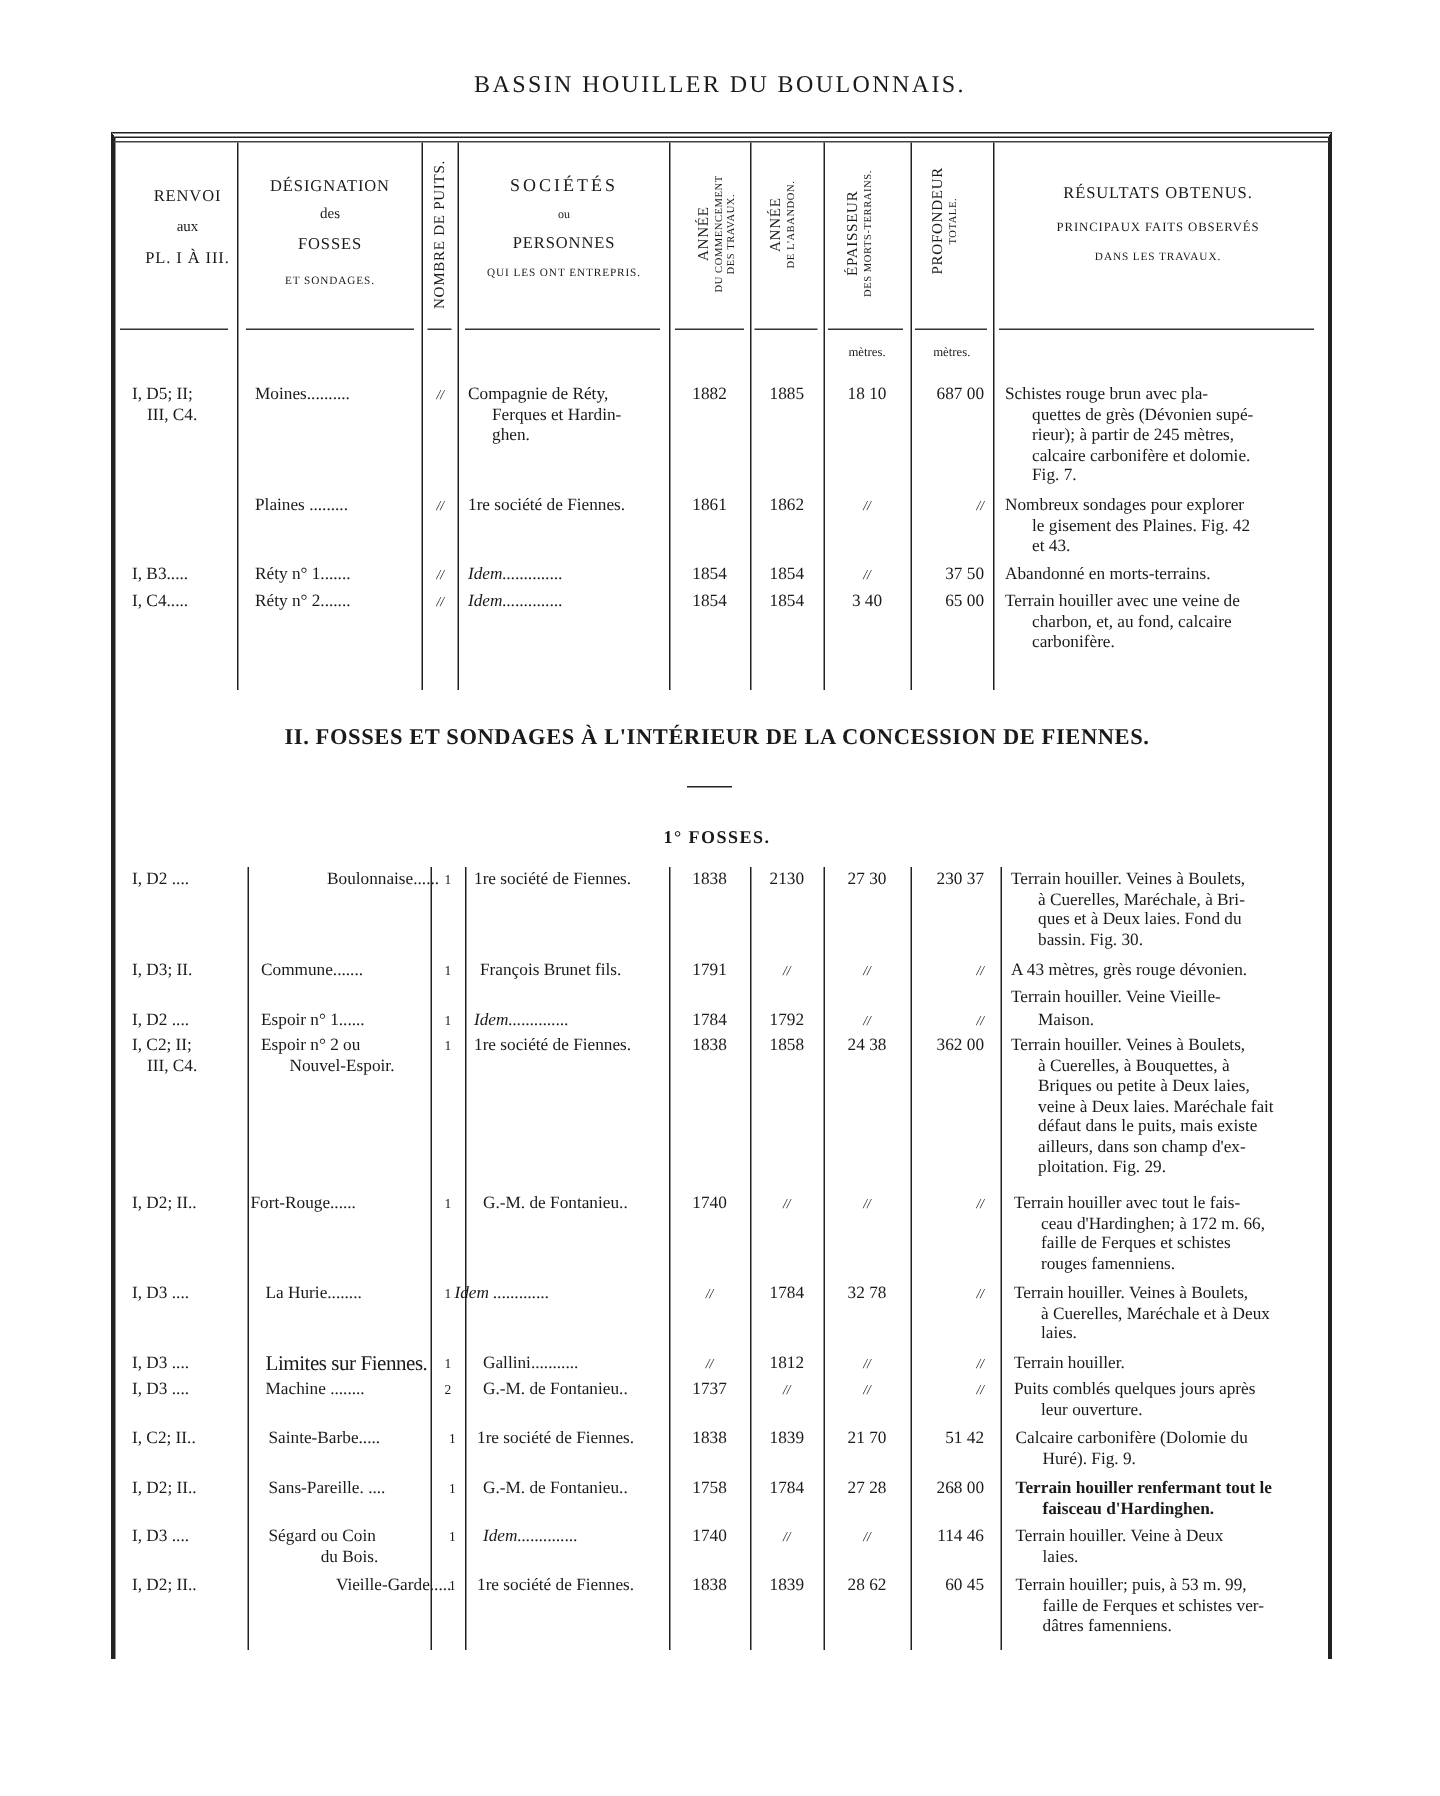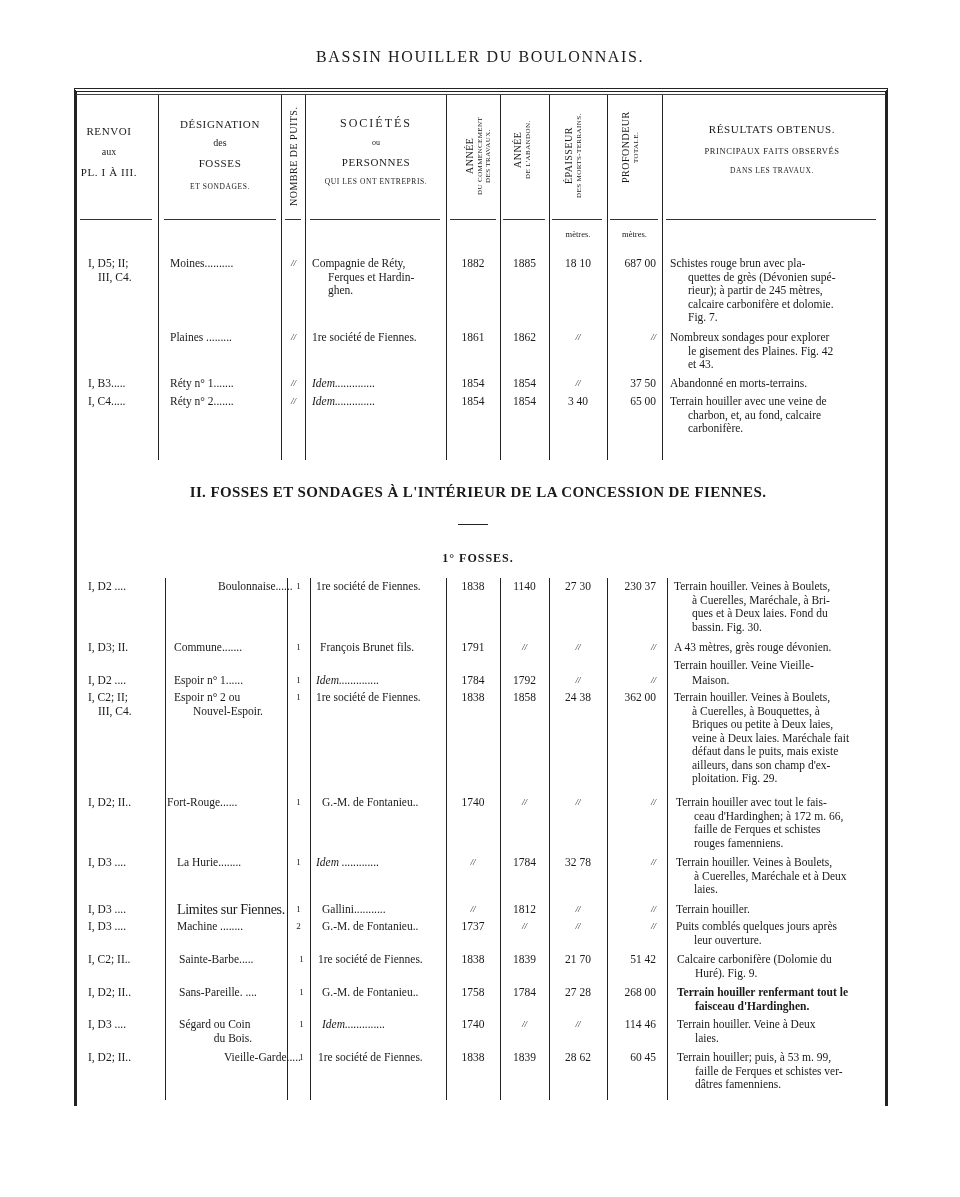--- a/index.html
+++ b/index.html
@@ -72,21 +72,21 @@
 <div class="hsep" style="left:80px; top:219px; width:72px;"></div>
 <div class="hsep" style="left:164px; top:219px; width:112px;"></div>
 <div class="hsep" style="left:285px; top:219px; width:16px;"></div>
 <div class="hsep" style="left:310px; top:219px; width:130px;"></div>
 <div class="hsep" style="left:450px; top:219px; width:46px;"></div>
 <div class="hsep" style="left:503px; top:219px; width:42px;"></div>
 <div class="hsep" style="left:552px; top:219px; width:50px;"></div>
 <div class="hsep" style="left:610px; top:219px; width:48px;"></div>
 <div class="hsep" style="left:666px; top:219px; width:210px;"></div>
 
-<div class="hdr" style="left:68px; top:125px; width:82px;">
+<div class="hdr" style="left:84px; top:125px; width:82px;">
   <div class="big">RENVOI</div>
   <div class="lc" style="margin-top:8px;">aux</div>
   <div class="big" style="margin-top:8px;">PL. I À III.</div>
 </div>
 <div class="hdr" style="left:160px; top:118px; width:120px;">
   <div class="big">DÉSIGNATION</div>
   <div class="lc" style="margin-top:6px;">des</div>
   <div class="big" style="margin-top:8px;">FOSSES</div>
   <div class="small" style="margin-top:12px;">ET SONDAGES.</div>
 </div>
@@ -196,21 +196,21 @@
 <div class="section-title">II. FOSSES ET SONDAGES À L'INTÉRIEUR DE LA CONCESSION DE FIENNES.</div>
 <div class="section-rule"></div>
 <div class="sub-title">1° FOSSES.</div>
 
 <div class="row" style="top:580px;">
   <div class="cell renvoi">I, D2 ....</div>
   <div class="cell desig" style="left:174px;margin-left:44px;">Boulonnaise......</div>
   <div class="cell npuits" style="left:287px;">1</div>
   <div class="cell soc" style="left:316px;">1re société de Fiennes.</div>
   <div class="cell ycom">1838</div>
-  <div class="cell yab">1140</div>
+  <div class="cell yab">2130</div>
   <div class="cell ep">27 30</div>
   <div class="cell prof">230 37</div>
   <div class="cell res" style="left:674px;">
       <div>Terrain houiller. Veines à Boulets,</div>
       <div class="ind">à Cuerelles, Maréchale, à Bri-</div>
       <div class="ind">ques et à Deux laies. Fond du</div>
       <div class="ind">bassin. Fig. 30.</div>
     </div>
 </div>
 
@@ -283,21 +283,21 @@
       <div class="ind">ceau d'Hardinghen; à 172 m. 66,</div>
       <div class="ind">faille de Ferques et schistes</div>
       <div class="ind">rouges famenniens.</div>
     </div>
 </div>
 
 <div class="row" style="top:856px;">
   <div class="cell renvoi">I, D3 ....</div>
   <div class="cell desig" style="left:177px;">La Hurie........</div>
   <div class="cell npuits" style="left:287px;">1</div>
-  <div class="cell soc" style="left:316px; font-style:italic;">Idem .............</div>
+  <div class="cell soc" style="left:303px; font-style:italic;">Idem .............</div>
   <div class="cell ycom dash">//</div>
   <div class="cell yab">1784</div>
   <div class="cell ep">32 78</div>
   <div class="cell prof dash">//</div>
   <div class="cell res" style="left:676px;">
       <div>Terrain houiller. Veines à Boulets,</div>
       <div class="ind">à Cuerelles, Maréchale et à Deux</div>
       <div class="ind">laies.</div>
     </div>
 </div>

